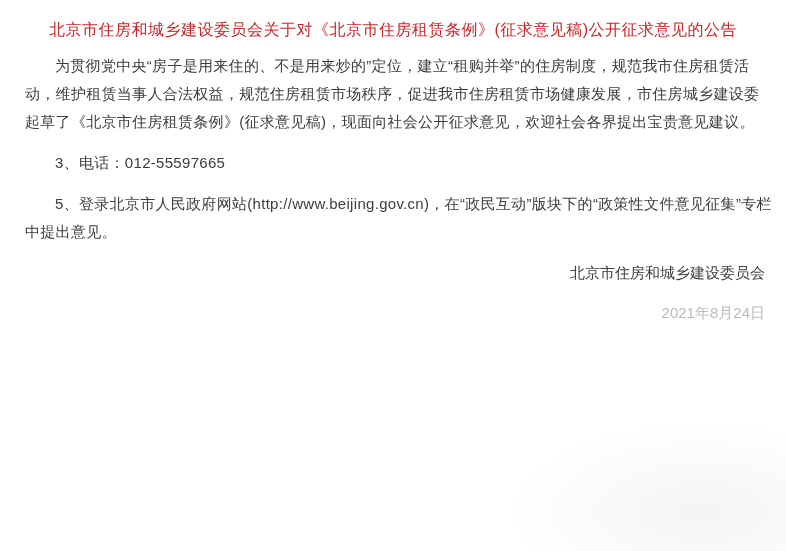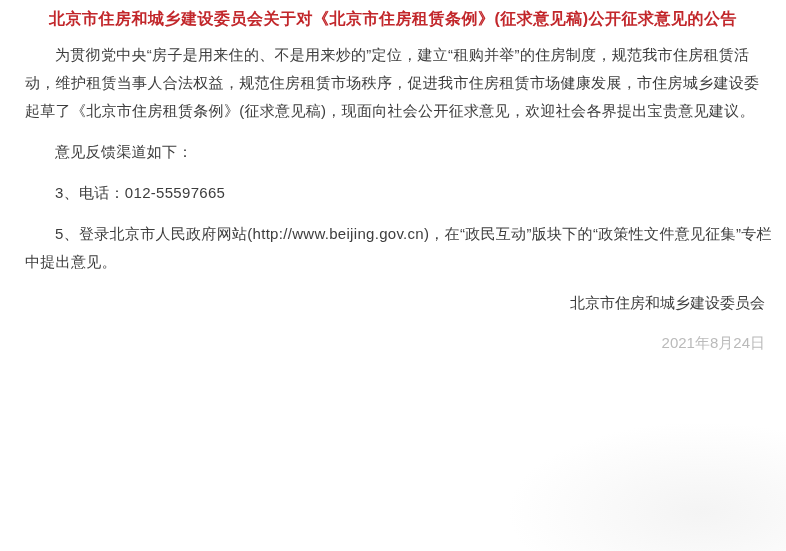--- a/index.html
+++ b/index.html
@@ -13,24 +13,24 @@
     height: 551px;
     background: #ffffff;
     font-family: "Liberation Sans", "DejaVu Sans", sans-serif;
     color: #3d3d3d;
     overflow: hidden;
     box-sizing: border-box;
   }
   .doc-title {
     color: #c2272b;
     font-size: 16px;
-    font-weight: bold;
+    font-weight: normal;
     text-align: center;
     line-height: 24px;
-    padding: 7px 30px 0 30px;
+    padding: 18px 30px 0 30px;
     letter-spacing: 0.5px;
   }
   .doc-body {
     padding: 10px 13px 0 25px;
     font-size: 15px;
     line-height: 28px;
     letter-spacing: 0.3px;
   }
   .doc-body p {
     margin: 0 0 13px 0;
@@ -67,21 +67,20 @@
 
 <div class="doc">
 
   <div class="doc-title">北京市住房和城乡建设委员会关于对《北京市住房租赁条例》(征求意见稿)公开征求意见的公告</div>
 
   <div class="doc-body">
 
     <p>为贯彻党中央“房子是用来住的、不是用来炒的”定位，建立“租购并举”的住房制度，规范我市住房租赁活动，维护租赁当事人合法权益，规范住房租赁市场秩序，促进我市住房租赁市场健康发展，市住房城乡建设委起草了《北京市住房租赁条例》(征求意见稿)，现面向社会公开征求意见，欢迎社会各界提出宝贵意见建议。</p>
 
 
-    <p>意见反馈渠道如下：</p>
 
 
 
     <p>3、电话：012-55597665</p>
 
 
     <p>5、登录北京市人民政府网站(http://www.beijing.gov.cn)，在“政民互动”版块下的“政策性文件意见征集”专栏中提出意见。</p>
 
   </div>
 

